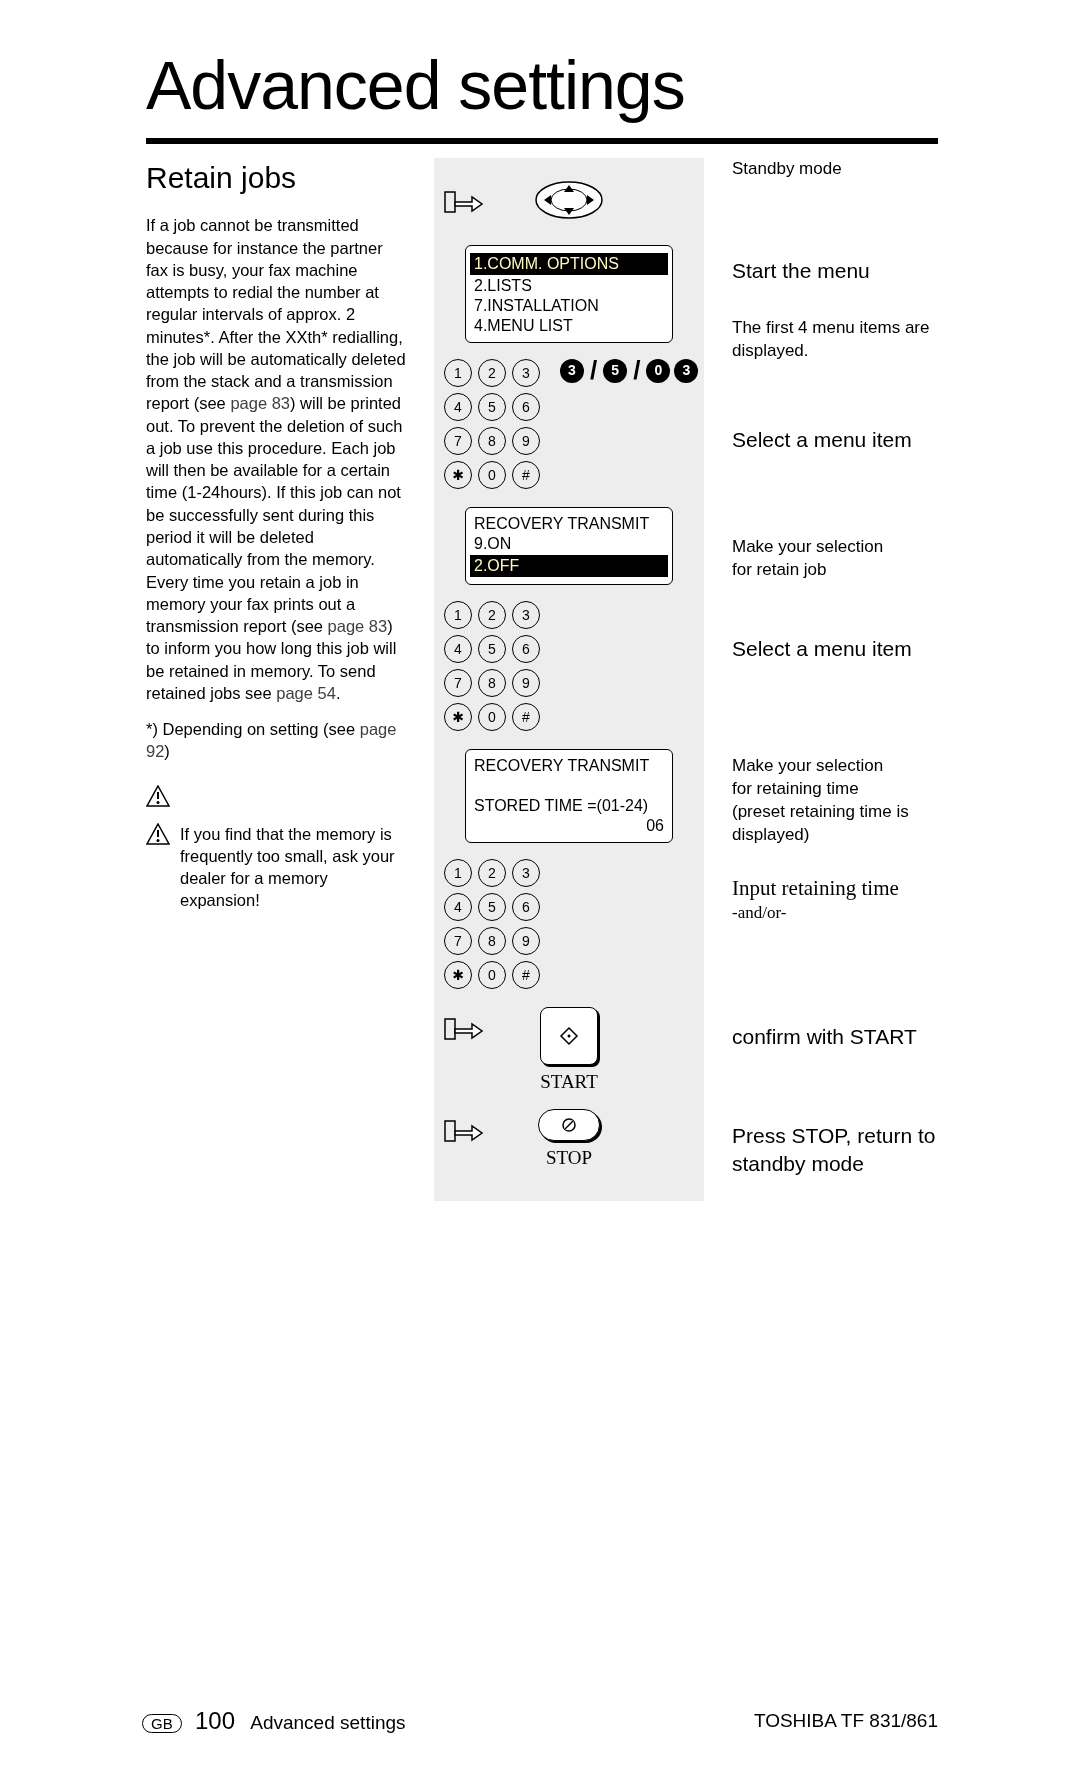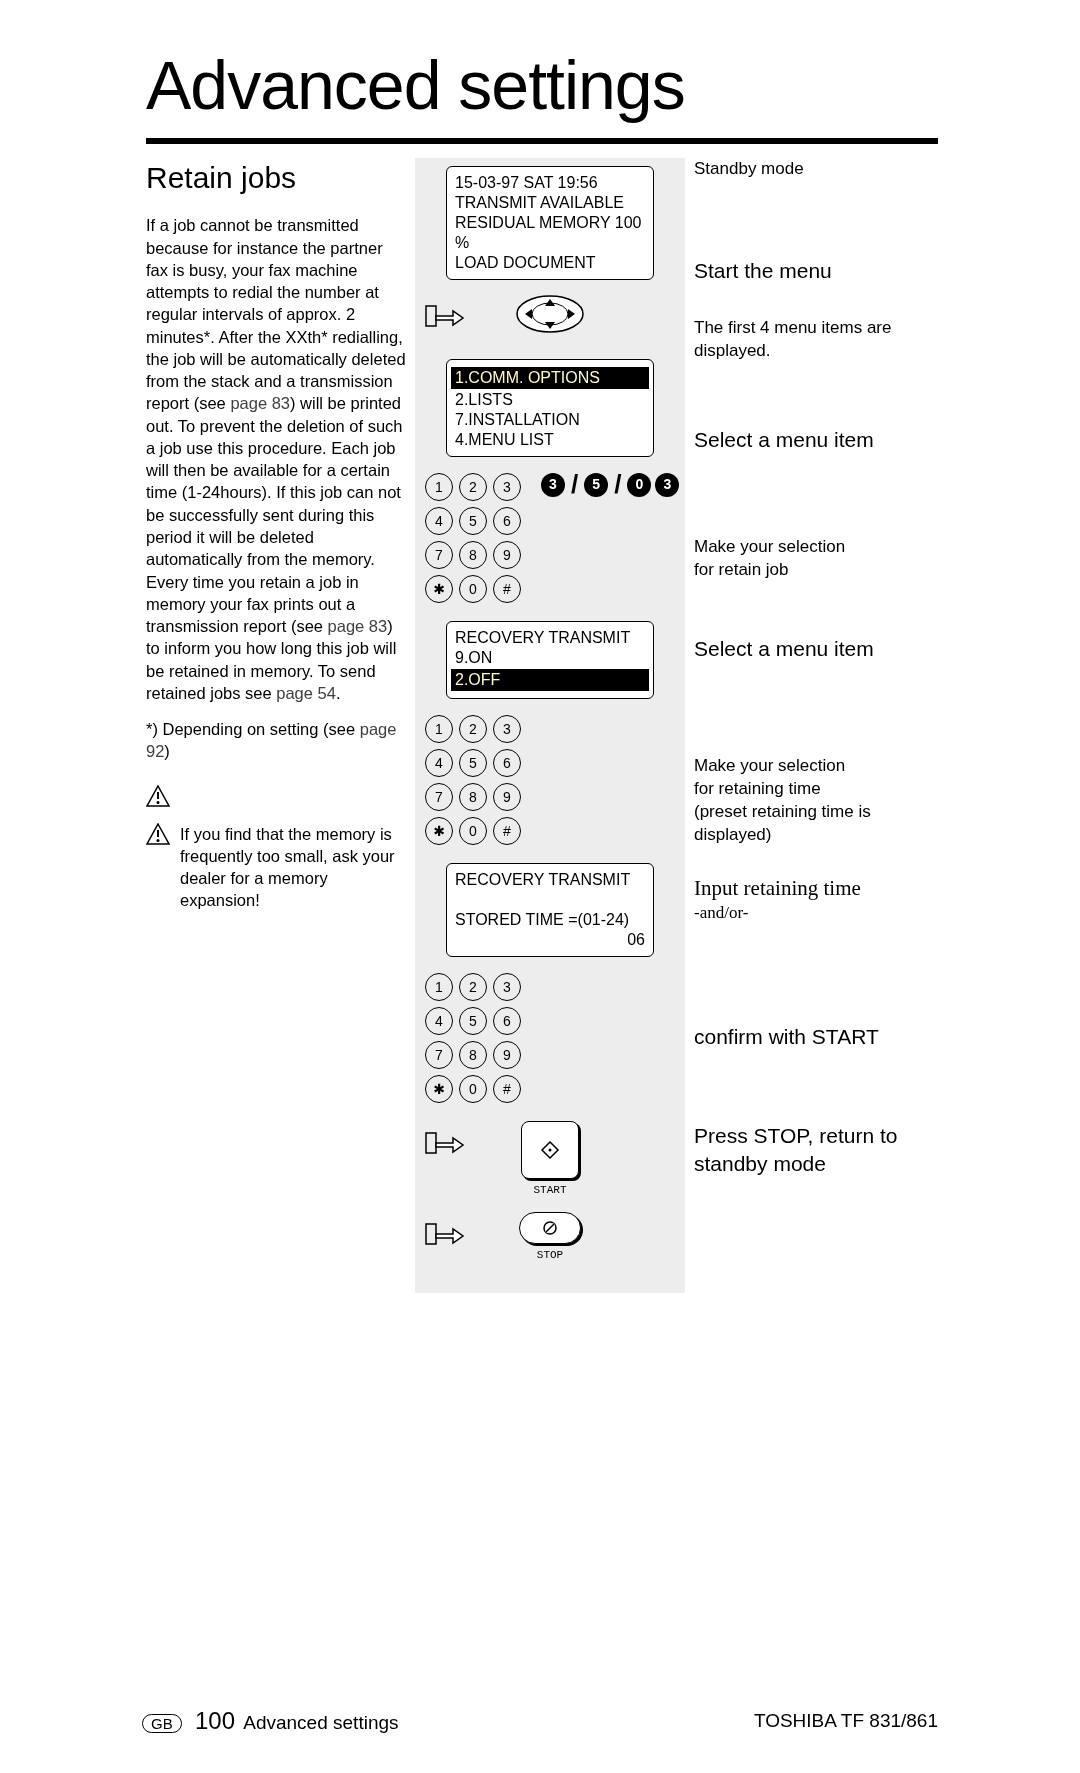--- a/index.html
+++ b/index.html
@@ -1,19 +1,19 @@
 <!DOCTYPE html>
 <html><head>
 <meta charset="utf-8">
 <style>
   body{margin:0;background:#fff;font-family:"Helvetica Neue",Helvetica,Arial,sans-serif;color:#000;font-size:16px;line-height:1.35;}
   .page{width:876px;min-height:1773px;margin:0 auto;position:relative;padding:40px 40px 0 44px;box-sizing:border-box;}
   h1{font-family:"Helvetica Neue Condensed","Arial Narrow",sans-serif;font-weight:400;font-size:68px;letter-spacing:-1px;margin:0;font-stretch:condensed;}
   .rule{height:6px;background:#000;margin:6px 0 14px 0;}
-  .cols{display:grid;grid-template-columns:260px 270px 1fr;column-gap:9px;}
+  .cols{display:grid;grid-template-columns:260px 270px 1fr;column-gap:28px;}
   h2{font-family:"Helvetica Neue Condensed","Arial Narrow",sans-serif;font-weight:400;font-size:30px;margin:0 0 16px 0;font-stretch:condensed;}
   .left p{font-family:"Helvetica Neue Condensed","Arial Narrow",sans-serif;font-stretch:condensed;font-size:16.5px;margin:0 0 14px 0;}
   .left .link{color:#404040;}
   .footnote{margin-bottom:22px!important;}
   .warn{display:flex;gap:10px;margin-bottom:16px;}
   .wtri{flex:0 0 auto;}
   .wtri svg{display:block;}
   .mid{background:#ededed;padding:8px 10px 30px 10px;}
   .lcd{border:1.5px solid #000;border-radius:6px;background:#fff;padding:6px 8px;font-family:"Helvetica Neue Condensed","Arial Narrow",sans-serif;font-stretch:condensed;font-size:16px;line-height:1.25;margin:0 auto;width:190px;}
   .lcd .inv{background:#000;color:#fef9c3;padding:1px 4px;display:block;margin:1px -4px;}
@@ -23,27 +23,27 @@
   .keypad{width:96px;margin:6px 0 0 0;}
   .keypad .row{display:flex;gap:6px;margin-bottom:6px;}
   .key{width:26px;height:26px;border:1.5px solid #000;border-radius:50%;display:flex;align-items:center;justify-content:center;font-family:"Helvetica Neue Condensed","Arial Narrow",sans-serif;font-size:14px;}
   .step-row{display:flex;align-items:flex-start;gap:20px;min-height:100px;margin-bottom:12px;}
   .step-row .slot{flex:1;}
   .bignums{display:flex;align-items:center;justify-content:center;gap:4px;flex-wrap:nowrap;}
   .bb{width:24px;height:24px;border-radius:50%;background:#000;color:#fff;display:flex;align-items:center;justify-content:center;font-family:"Helvetica Neue Condensed","Arial Narrow",sans-serif;font-size:14px;font-weight:700;}
   .slash{font-family:"Helvetica Neue Condensed","Arial Narrow",sans-serif;font-size:26px;font-weight:700;padding:0 2px;}
   .btn{width:56px;height:56px;border:1.5px solid #000;border-radius:8px;background:#fff;display:flex;align-items:center;justify-content:center;margin:0 auto;box-shadow:2px 2px 0 #000;}
   .btn-oval{width:60px;height:30px;border:1.5px solid #000;border-radius:16px;background:#fff;display:flex;align-items:center;justify-content:center;margin:0 auto;box-shadow:2px 2px 0 #000;}
-  .lbl{text-align:center;font-family:Liberation Mono, monospace;font-size:11px;margin-top:4px;}
+  .lbl{text-align:center;font-family:Liberation Serif, serif;font-size:19px;margin-top:4px;}
   .right{font-family:"Helvetica Neue Condensed","Arial Narrow",sans-serif;font-stretch:condensed;font-size:17px;}
   .r-item{margin-bottom:10px;}
   .r-title{font-size:21px;margin-top:19px;}
   .footer{position:absolute;bottom:36px;left:40px;right:40px;display:flex;justify-content:space-between;align-items:center;font-family:"Helvetica Neue Condensed","Arial Narrow",sans-serif;font-stretch:condensed;font-size:19px;}
   .footer .gb{border:1.5px solid #000;border-radius:12px;padding:0 8px;font-size:15px;margin-right:8px;}
-  .footer .pn{font-size:24px;margin-right:4px;}
+  .footer .pn{font-size:24px;margin-right:11px;}
   .clearfix::after{content:"";display:table;clear:both;}
   .val-right{text-align:right;}
 </style>
 </head>
 <body>
 
 <div class="page">
   <h1>Advanced settings</h1>
   <div class="rule"></div>
 
@@ -73,26 +73,20 @@
               <line x1="12" y1="7" x2="12" y2="14" stroke="#000" stroke-width="2"></line>
               <circle cx="12" cy="17.5" r="1.5" fill="#000"></circle>
             </svg>
         </div>
         <p>If you find that the memory is frequently too small, ask your dealer for a memory expansion!</p>
       </div>
     </div>
 
     <div class="mid">
 
-      <div class="lcd">
-        <span>15-03-97   SAT   19:56</span><br>
-        <span>TRANSMIT AVAILABLE</span><br>
-        <span>RESIDUAL MEMORY 100 %</span><br>
-        <span>LOAD DOCUMENT</span>
-      </div>
 
       <div class="clearfix" style="margin-top:10px;">
         <div class="point">
           <svg width="48" height="32" viewBox="0 0 48 32">
               <rect x="1" y="6" width="10" height="20" fill="none" stroke="#000" stroke-width="1.5"></rect>
               <path d="M11 16 L28 16 L28 11 L38 18 L28 25 L28 20 L11 20 Z" fill="#fff" stroke="#000" stroke-width="1.5"></path>
             </svg>
         </div>
         <div class="dpad">
           <svg width="70" height="40" viewBox="0 0 70 40">

